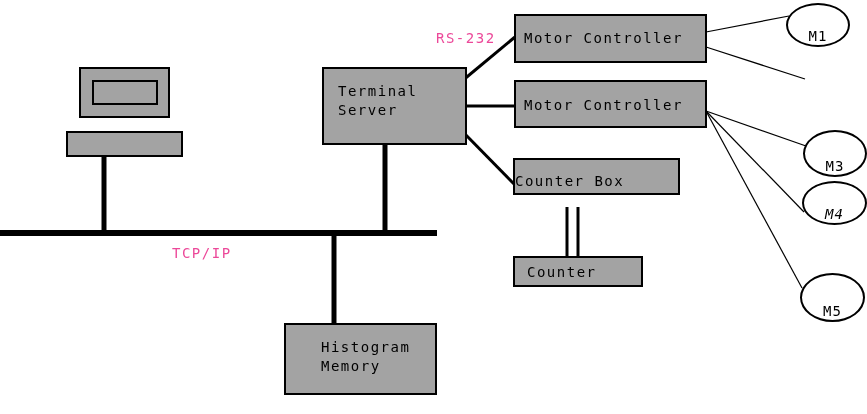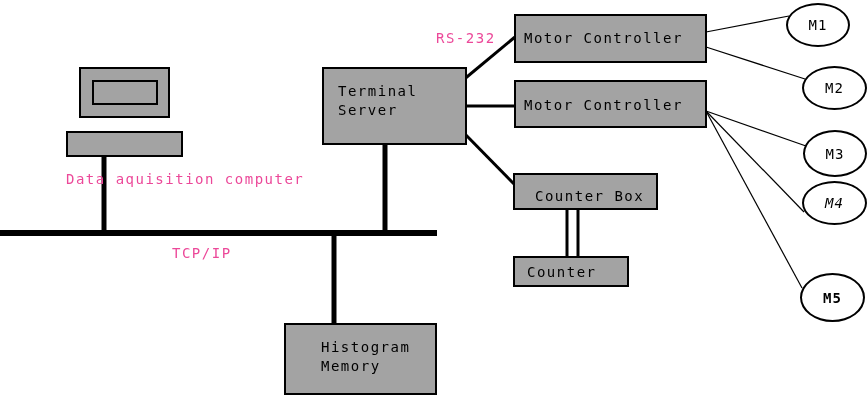--- a/index.html
+++ b/index.html
@@ -41,44 +41,44 @@
     white-space: nowrap;
     color: #ec4899;
   }
   .ellipse {
     position: absolute;
     box-sizing: border-box;
     border: 2px solid #000000;
     border-radius: 50%;
     background: #ffffff;
     display: flex;
-    align-items: center;
+    align-items: flex-end;
     justify-content: center;
   }
   .ellipse .lbl { letter-spacing: 1px; }
 
   
   .terminal-server   { left: 322px; top: 67px;  width: 145px; height: 78px; padding: 12px 0 0 14px; }
   .motor-controller-1{ left: 514px; top: 14px;  width: 193px; height: 49px; padding: 12px 0 0 8px; }
   .motor-controller-2{ left: 514px; top: 80px;  width: 193px; height: 48px; padding: 13px 0 0 8px; }
-  .counter-box       { left: 513px; top: 173px; width: 145px; height: 37px; padding: 11px 0 0 20px; }
-  .counter           { left: 513px; top: 256px; width: 116px; height: 31px; padding: 4px 0 0 12px; }
+  .counter-box       { left: 513px; top: 158px; width: 167px; height: 37px; padding: 11px 0 0 0; }
+  .counter           { left: 513px; top: 256px; width: 130px; height: 31px; padding: 4px 0 0 12px; }
   .histogram-memory  { left: 284px; top: 323px; width: 153px; height: 72px; padding: 12px 0 0 35px; }
 
   
   .monitor-outer { left: 79px; top: 67px;  width: 91px;  height: 51px; }
   .monitor-screen{ left: 92px; top: 80px;  width: 66px;  height: 25px; }
   .keyboard      { left: 66px; top: 131px; width: 117px; height: 26px; }
 
   
   .m1 { left: 786px; top: 3px;   width: 64px; height: 44px; }
   .m2 { left: 802px; top: 66px;  width: 65px; height: 44px; }
   .m3 { left: 803px; top: 130px; width: 64px; height: 47px; }
   .m4 { left: 802px; top: 181px; width: 65px; height: 44px; font-style: italic; }
-  .m5 { left: 800px; top: 273px; width: 65px; height: 49px; font-weight: bold; }
+  .m5 { left: 800px; top: 273px; width: 65px; height: 49px; }
 
   
   .computer-caption { left: 66px;  top: 171px; }
   .bus-caption      { left: 129px; top: 245px; margin-left: 43px; }
   .serial-caption   { left: 436px; top: 30px; }
 </style>
 </head>
 <body>
 
 <div class="canvas">
@@ -101,21 +101,20 @@
     <line x1="706" y1="111" x2="804" y2="212" stroke="#000" stroke-width="1.2"></line>
     <line x1="706" y1="111" x2="802" y2="288" stroke="#000" stroke-width="1.2"></line>
 
     <line x1="567" y1="207" x2="567" y2="258" stroke="#000" stroke-width="3"></line>
     <line x1="578" y1="207" x2="578" y2="258" stroke="#000" stroke-width="3"></line>
   </svg>
 
   <div class="box monitor-outer"></div>
   <div class="box monitor-screen"></div>
   <div class="box keyboard"></div>
-  <div class="floating-label computer-caption">Data aquisition computer</div>
 
   <div class="floating-label bus-caption">TCP/IP</div>
   <div class="floating-label serial-caption">RS-232</div>
 
   <div class="box terminal-server">
     <span class="lbl">Terminal
 Server</span>
   </div>
   <div class="box motor-controller-1">
     <span class="lbl">Motor Controller</span>
@@ -130,23 +129,20 @@
     <span class="lbl">Counter</span>
   </div>
   <div class="box histogram-memory">
     <span class="lbl">Histogram
 Memory</span>
   </div>
 
   <div class="ellipse m1">
     <span class="lbl">M1</span>
   </div>
-  <div class="ellipse m2">
-    <span class="lbl">M2</span>
-  </div>
   <div class="ellipse m3">
     <span class="lbl">M3</span>
   </div>
   <div class="ellipse m4">
     <span class="lbl">M4</span>
   </div>
   <div class="ellipse m5">
     <span class="lbl">M5</span>
   </div>
 

